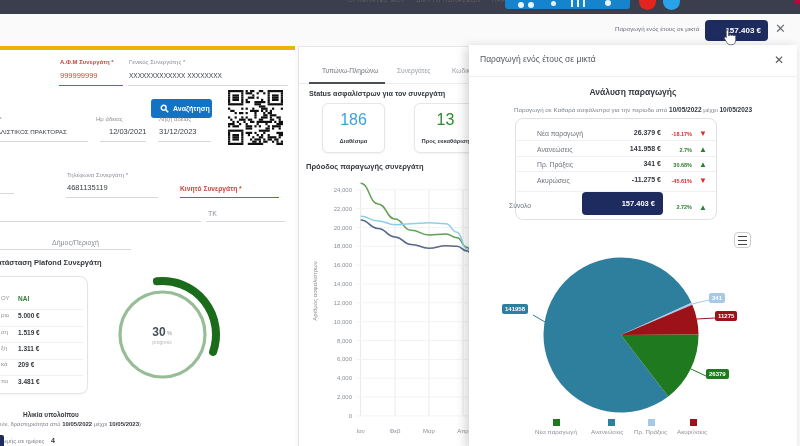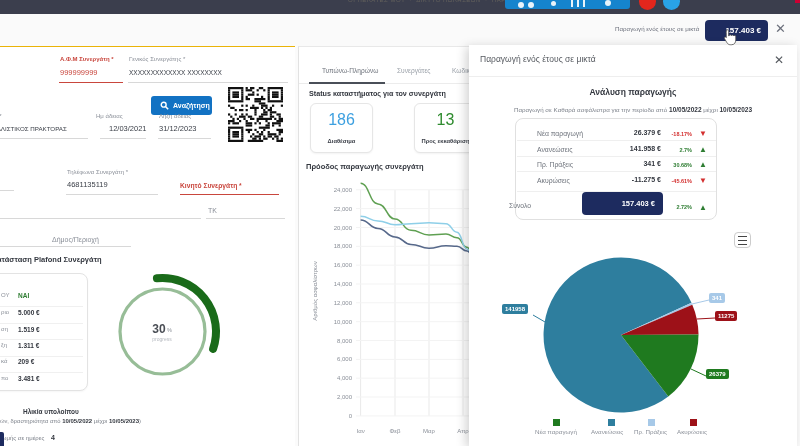--- a/index.html
+++ b/index.html
@@ -11,21 +11,21 @@
 #topbar .dimtext { position:absolute; left:348px; top:-3px; font-size:6px; color:#9a9170; letter-spacing:.5px; opacity:.4; }
 #bluebtn { position:absolute; left:505px; top:-12px; width:125px; height:21px; background:#1584cd; border-radius:3px; }
 #bluebtn .w { position:absolute; background:#fff; border-radius:50%; opacity:.9; }
 .circbtn { position:absolute; border-radius:50%; width:17px; height:17px; top:-7px; }
 
 #strip { left:0; top:14px; width:800px; height:32px; background:#fafafa; }
 #strip .lbl { position:absolute; left:615px; top:11px; font-size:6.2px; color:#6b6f7b; }
 #navbtn { position:absolute; left:705px; top:6px; width:63px; height:21px; background:#1d2b5f; border-radius:4px; color:#fff; font-size:8px; font-weight:bold; text-align:right; line-height:21px; padding-right:7px; }
 #stripx { position:absolute; left:775px; top:7px; font-size:13px; color:#6b6f7b; }
 
-#leftcard { left:0; top:46px; width:295px; height:400px; background:#fff; border-top:1px solid #eab308; }
+#leftcard { left:0; top:46px; width:295px; height:400px; background:#fff; border-top:4px solid #eab308; }
 .flabel { position:absolute; font-size:6px; color:#8a8f98; white-space:nowrap; }
 .flabel.req { color:#c9463d; font-weight:bold; }
 .fval { position:absolute; font-size:7.5px; color:#3c4049; white-space:nowrap; }
 .fline { position:absolute; height:1px; background:#d8d8d8; }
 .red { color:#c9463d !important; }
 .redline { background:#c9463d !important; }
 .h10 { position:absolute; font-size:7.5px; font-weight:bold; color:#33373f; white-space:nowrap; }
 
 #plafcard { position:absolute; left:-12px; top:226px; width:100px; height:118px; background:#fff; border:1px solid #e3e3e3; border-radius:8px; box-shadow:0 1px 2px rgba(0,0,0,.04); }
 .prow { position:absolute; left:12px; width:86px; font-size:6px; color:#8a8f98; white-space:nowrap; }
@@ -313,22 +313,22 @@
   <div class="tiny" style="left:-5px;top:387px;">ηρωμής σε ημέρες &nbsp;&nbsp;&nbsp;<b style="font-size:7px;">4</b></div>
   <div style="position:absolute;left:-8px;top:385px;width:12px;height:16px;background:#1d2b5f;border-radius:2px;"></div>
 </div>
 
 <div class="abs" id="midcard">
   <div class="tab active" style="left:23px;">Τυπώνω-Πληρώνω</div>
   <div class="tab" style="left:98px;">Συνεργάτες</div>
   <div class="tab" style="left:153px;">Κωδικ</div>
   <div id="tabline"></div>
   <div id="tabul"></div>
-  <div class="h10" style="left:10px;top:42px;font-size:7.2px;">Status καταστήματος για τον συνεργάτη</div>
-  <div class="statcard" style="left:11px;width:63px;">
+  <div class="h10" style="left:10px;top:42px;font-size:7.2px;">Status ασφαλίστρων για τον συνεργάτη</div>
+  <div class="statcard" style="left:23px;width:63px;">
     <div class="statnum" style="color:#3da0e0;">186</div>
     <div class="statlbl">Διαθέσιμα</div>
   </div>
   <div class="statcard" style="left:115px;width:63px;">
     <div class="statnum" style="color:#2e8b2e;">13</div>
     <div class="statlbl">Προς εκκαθάριση</div>
   </div>
   <div class="h10" style="left:7px;top:115px;">Πρόοδος παραγωγής συνεργάτη</div>
   <svg style="left:2px;top:114px;" width="171" height="286" viewBox="0 0 171 286">
     <g stroke="#e9e9e9" stroke-width="1">

